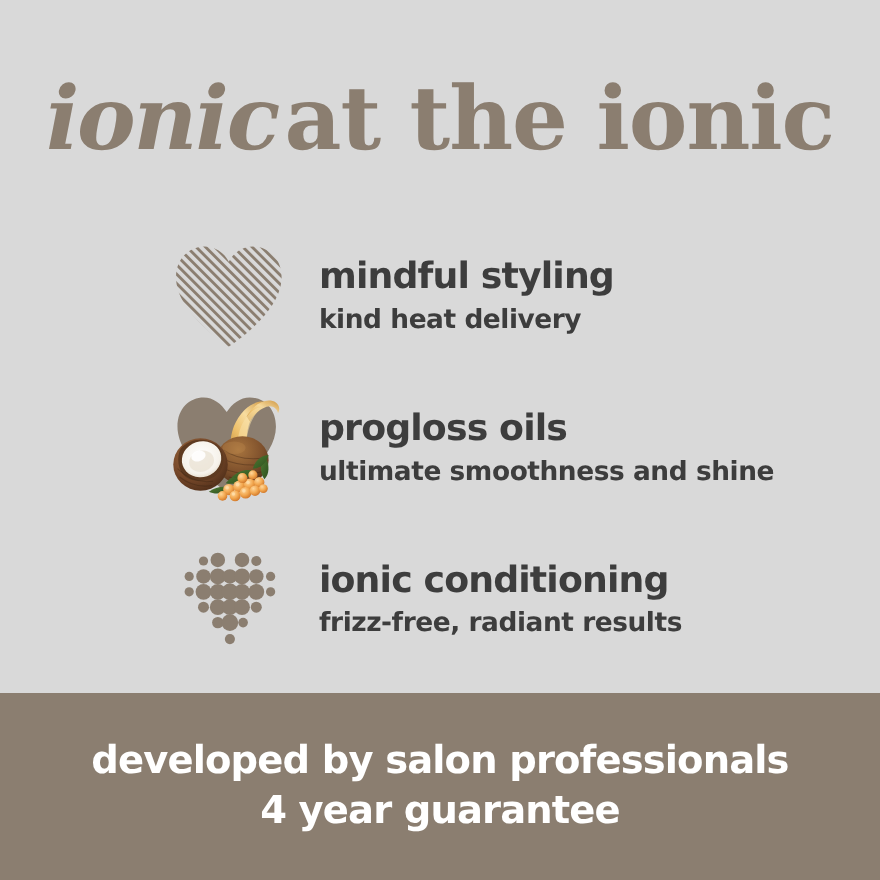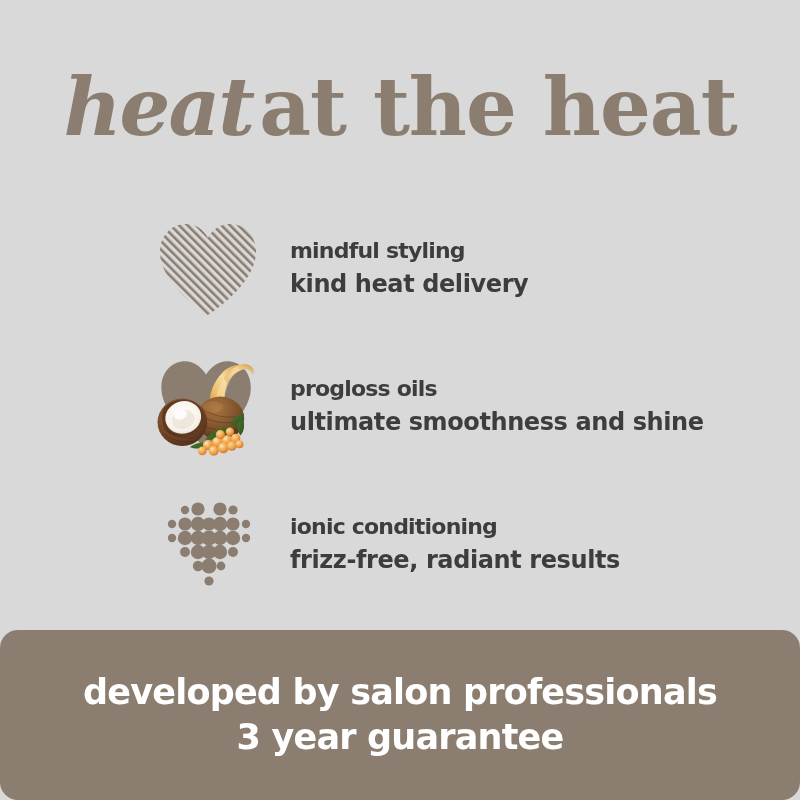--- a/index.html
+++ b/index.html
@@ -73,21 +73,21 @@
   }
   .feature-text {
     padding-left: 22px;
     display: flex;
     flex-direction: column;
     justify-content: center;
   }
   .feature-title {
     font-family: "DejaVu Sans", "Liberation Sans", sans-serif;
     font-weight: 700;
-    font-size: 22px;
+    font-size: 33px;
     line-height: 1.12;
     color: #3d3d3d;
     letter-spacing: -0.8px;
   }
   .feature-sub {
     font-family: "DejaVu Sans", "Liberation Sans", sans-serif;
     font-weight: 700;
     font-size: 24px;
     line-height: 1.2;
     color: #3d3d3d;
@@ -102,40 +102,39 @@
 
   
   .banner {
     height: 170px;
     background: #8b7e70;
     display: flex;
     flex-direction: column;
     align-items: center;
     justify-content: center;
     text-align: center;
-    border-radius: 18px;
   }
   .banner-line {
     font-family: "DejaVu Sans", "Liberation Sans", sans-serif;
     font-weight: 700;
     font-size: 35px;
     line-height: 1.28;
     color: #ffffff;
     letter-spacing: -0.8px;
     white-space: nowrap;
   }
 </style>
 </head>
 <body>
 
 <div class="poster">
 
   <div class="headline-wrap">
     <div class="headline">
-      <span class="word-italic">heat</span><span>at the heat</span>
+      <span class="word-italic">ionic</span><span>at the ionic</span>
     </div>
   </div>
 
   <div class="features">
 
     <div class="feature-row">
       <div class="feature-icon">
         <svg class="icon-svg" width="104" height="96" viewBox="0 0 104 96" aria-hidden="true">
           <defs>
             <pattern id="diagStripes" width="6" height="6" patternUnits="userSpaceOnUse" patternTransform="rotate(-45)">
@@ -304,16 +303,16 @@
       <div class="feature-text">
         <div class="feature-title">ionic conditioning</div>
         <div class="feature-sub">frizz-free, radiant results</div>
       </div>
     </div>
 
   </div>
 
   <div class="banner">
     <div class="banner-line">developed by salon professionals</div>
-    <div class="banner-line">3 year guarantee</div>
+    <div class="banner-line">4 year guarantee</div>
   </div>
 
 </div>
 
 </body></html>

